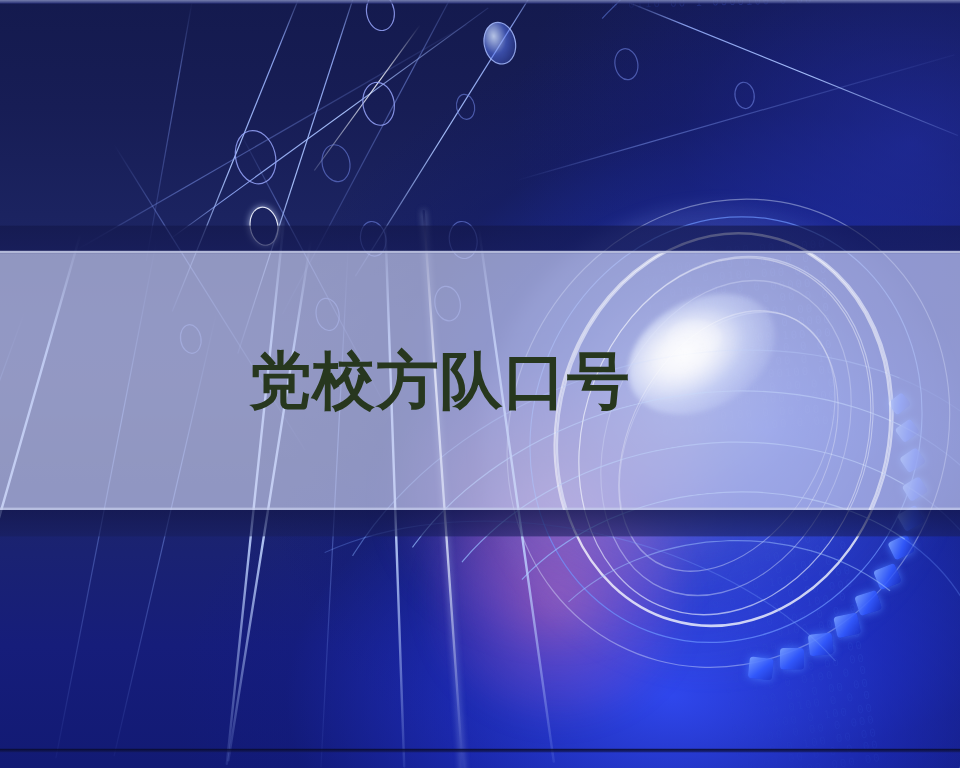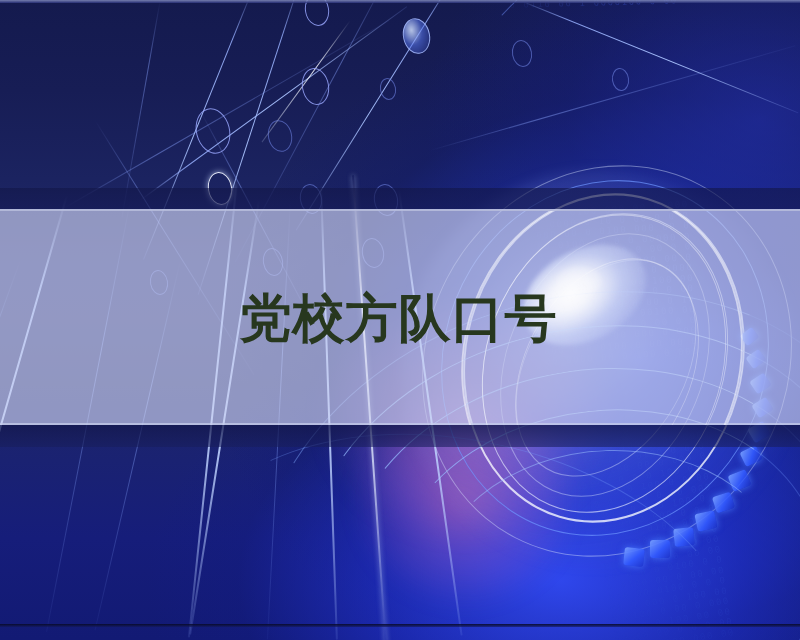--- a/index.html
+++ b/index.html
@@ -231,21 +231,20 @@
     left: 0; top: 286px; width: 733px;
     text-align: center;
     font-size: 52px;
     font-weight: bold;
     letter-spacing: 1px;
     line-height: 64px;
     color: #27371e;
     font-family: "DejaVu Sans", "Liberation Sans", sans-serif;
     white-space: nowrap;
     user-select: none;
-    margin-left: 32px;
   }
 </style>
 </head>
 <body>
 
 <div id="stage">
 
   <div class="layer bg-base"></div>
   <div class="layer bg-topright-glow"></div>
   <div class="layer bg-bottom-blue"></div>

